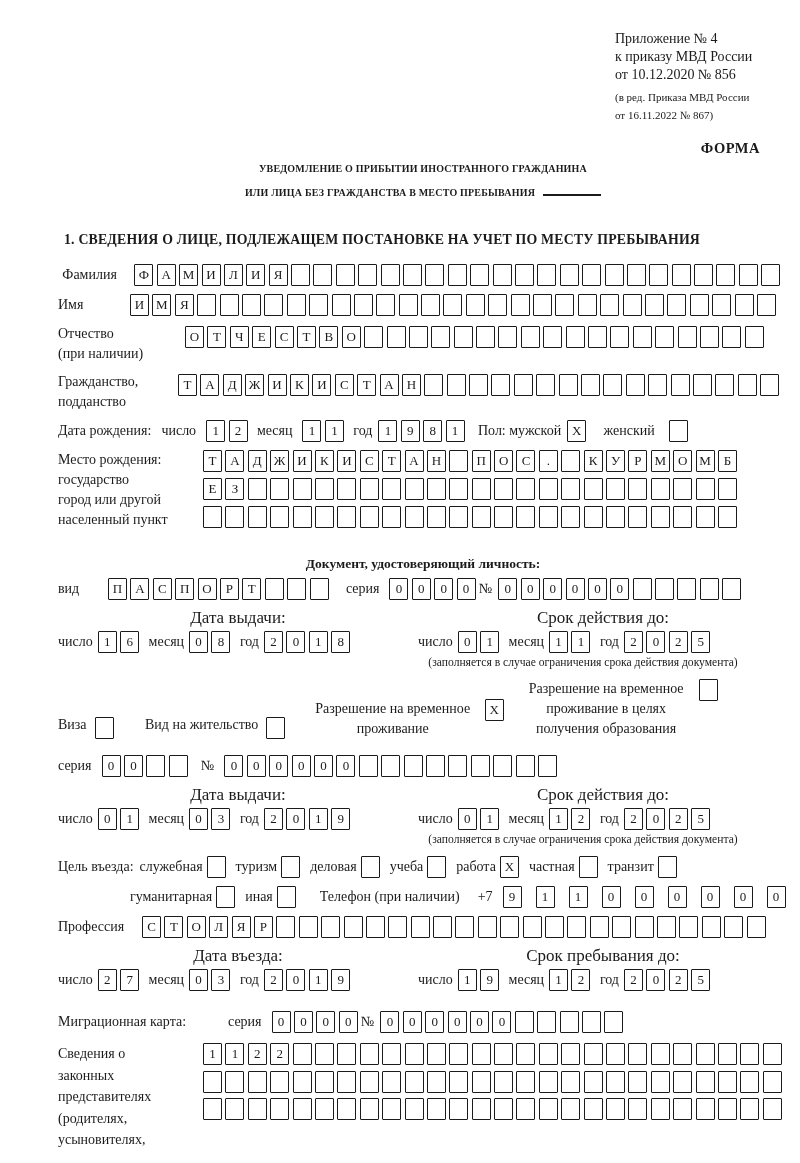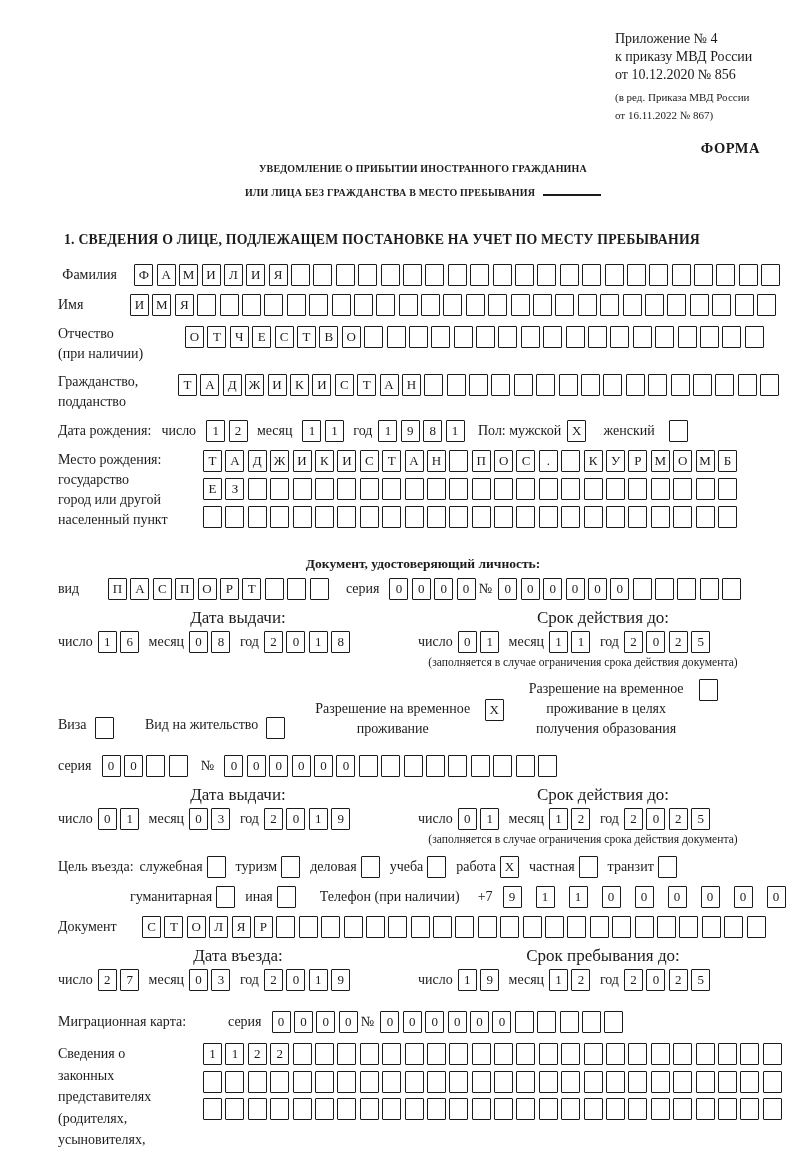--- a/index.html
+++ b/index.html
@@ -595,21 +595,21 @@
         <span class="cell">0</span>
         <span class="cell">0</span>
         <span class="cell">0</span>
         <span class="cell">0</span>
         <span class="cell">0</span>
         <span class="cell"></span>
       </div>
   </div>
 
   <div class="row center">
-    <span class="lbl w84">Документ</span>
+    <span class="lbl w84">Профессия</span>
     <div class="cells">
         <span class="cell">С</span>
         <span class="cell">Т</span>
         <span class="cell">О</span>
         <span class="cell">Л</span>
         <span class="cell">Я</span>
         <span class="cell">Р</span>
         <span class="cell"></span>
         <span class="cell"></span>
         <span class="cell"></span>

